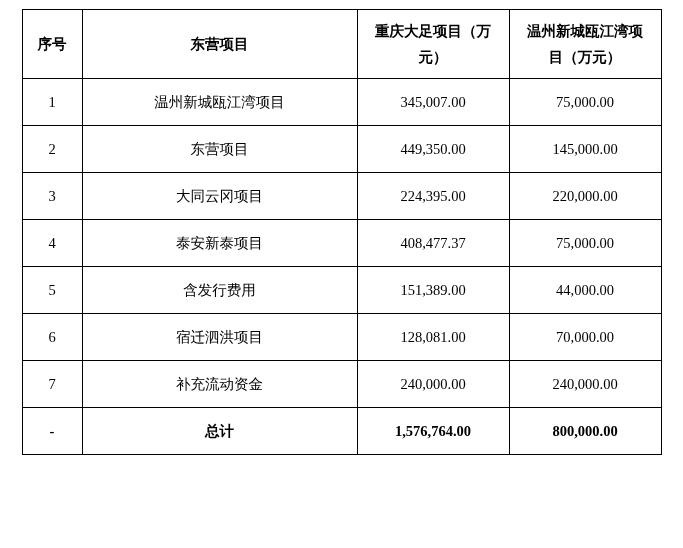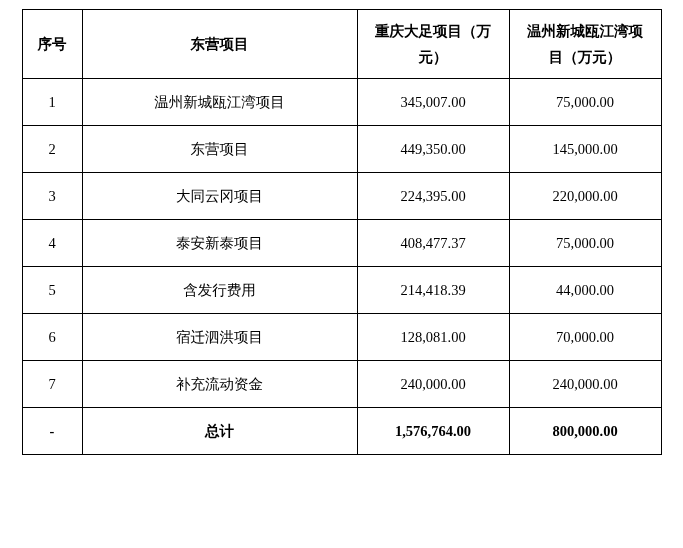--- a/index.html
+++ b/index.html
@@ -121,21 +121,21 @@
       </tr>
       <tr>
         <td>4</td>
         <td>泰安新泰项目</td>
         <td class="num-cell">408,477.37</td>
         <td class="num-cell">75,000.00</td>
       </tr>
       <tr>
         <td>5</td>
         <td>含发行费用</td>
-        <td class="num-cell">214,418.39</td>
+        <td class="num-cell">151,389.00</td>
         <td class="num-cell">44,000.00</td>
       </tr>
       <tr>
         <td>6</td>
         <td>宿迁泗洪项目</td>
         <td class="num-cell">128,081.00</td>
         <td class="num-cell">70,000.00</td>
       </tr>
       <tr>
         <td>7</td>

